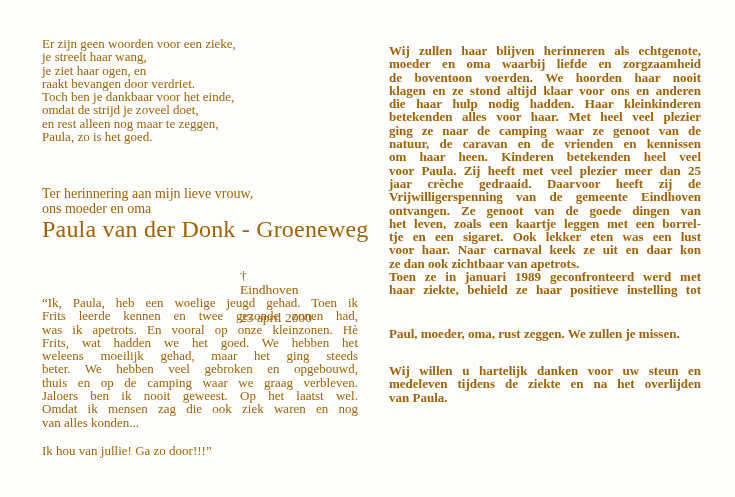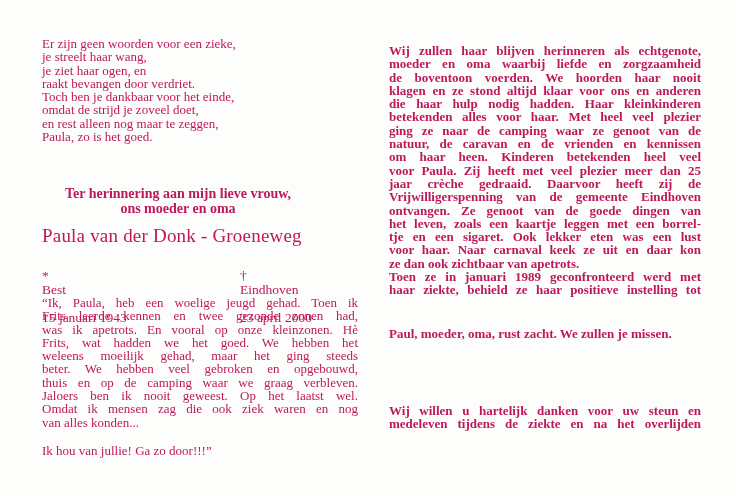--- a/index.html
+++ b/index.html
@@ -4,21 +4,21 @@
 <style>
   html, body { margin: 0; padding: 0; background: #ffffff; }
 
   .card {
     position: relative;
     width: 735px;
     height: 497px;
     background: #fdfdfb;
     overflow: hidden;
     font-family: "Liberation Serif", "DejaVu Serif", serif;
-    color: #be185d;
+    color: #a16207;
   }
 
   .page { position: absolute; top: 0; height: 100%; }
   .page-left  { left: 42px;  width: 316px; }
   .page-right { left: 389px; width: 312px; font-weight: bold; }
 
   .block { position: absolute; left: 0; right: 0; }
 
   .body-text {
     font-size: 13px;
@@ -28,35 +28,35 @@
 
   .justify-lines {
     text-align: justify;
     text-align-last: justify;
     text-justify: inter-word;
   }
 
   
   .poem        { top: 37px; }
   .dedication  { top: 187px; width: 272px; right: auto;
-                 text-align: center; font-size: 14px; line-height: 14.5px;
-                 white-space: pre-line; font-weight: bold; }
-  .name        { top: 223px; font-size: 19px; line-height: 25px;
+                 text-align: left; font-size: 14px; line-height: 14.5px;
+                 white-space: pre-line; }
+  .name        { top: 217px; font-size: 24px; line-height: 25px;
                  white-space: nowrap; letter-spacing: 0.2px; }
   .vitals      { top: 255px; height: 32px; font-size: 13.5px; line-height: 14px; }
   .vital       { position: absolute; top: 0; white-space: pre-line; }
   .vital-birth { left: 0; }
   .vital-death { left: 198px; }
   .quote-wrap  { top: 296px; }
   .closing     { top: 444px; }
 
   
   .memorial-wrap { top: 44px; }
   .farewell      { top: 327px; }
-  .thanks-wrap   { top: 364px; margin-top: 40px; }
+  .thanks-wrap   { top: 364px; }
   .family        { top: 414px; }
 </style>
 </head>
 <body>
 
 <div class="card">
 
   <div class="page page-left">
 
     <div class="block body-text poem">Er zijn geen woorden voor een zieke,
@@ -67,25 +67,20 @@
 omdat de strijd je zoveel doet,
 en rest alleen nog maar te zeggen,
 Paula, zo is het goed.</div>
 
     <div class="block dedication">Ter herinnering aan mijn lieve vrouw,
 ons moeder en oma</div>
 
     <div class="block name">Paula van der Donk - Groeneweg</div>
 
     <div class="block vitals">
-      <div class="vital vital-birth">
-        <span>*</span>
-        <span>Best</span><br>
-        <span>15 januari 1943</span>
-      </div>
       <div class="vital vital-death">
         <span>†</span>
         <span>Eindhoven</span><br>
         <span>23 april 2000</span>
       </div>
     </div>
 
     <div class="block body-text closing">Ik hou van jullie! Ga zo door!!!”</div>
 
     <div class="block quote-wrap">
@@ -119,22 +114,23 @@
 Vrijwilligerspenning van de gemeente Eindhoven
 ontvangen. Ze genoot van de goede dingen van
 het leven, zoals een kaartje leggen met een borrel-
 tje en een sigaret. Ook lekker eten was een lust
 voor haar. Naar carnaval keek ze uit en daar kon</div>
       <div class="body-text">ze dan ook zichtbaar van apetrots.</div>
       <div class="body-text justify-lines">Toen ze in januari 1989 geconfronteerd werd met
 haar ziekte, behield ze haar positieve instelling tot</div>
     </div>
 
-    <div class="block body-text farewell">Paul, moeder, oma, rust zacht. We zullen je missen.</div>
+    <div class="block body-text farewell">Paul, moeder, oma, rust zeggen. We zullen je missen.</div>
 
     <div class="block thanks-wrap">
       <div class="body-text justify-lines">Wij willen u hartelijk danken voor uw steun en
 medeleven tijdens de ziekte en na het overlijden</div>
+      <div class="body-text">van Paula.</div>
     </div>
 
   </div>
 
 </div>
 
 </body></html>

